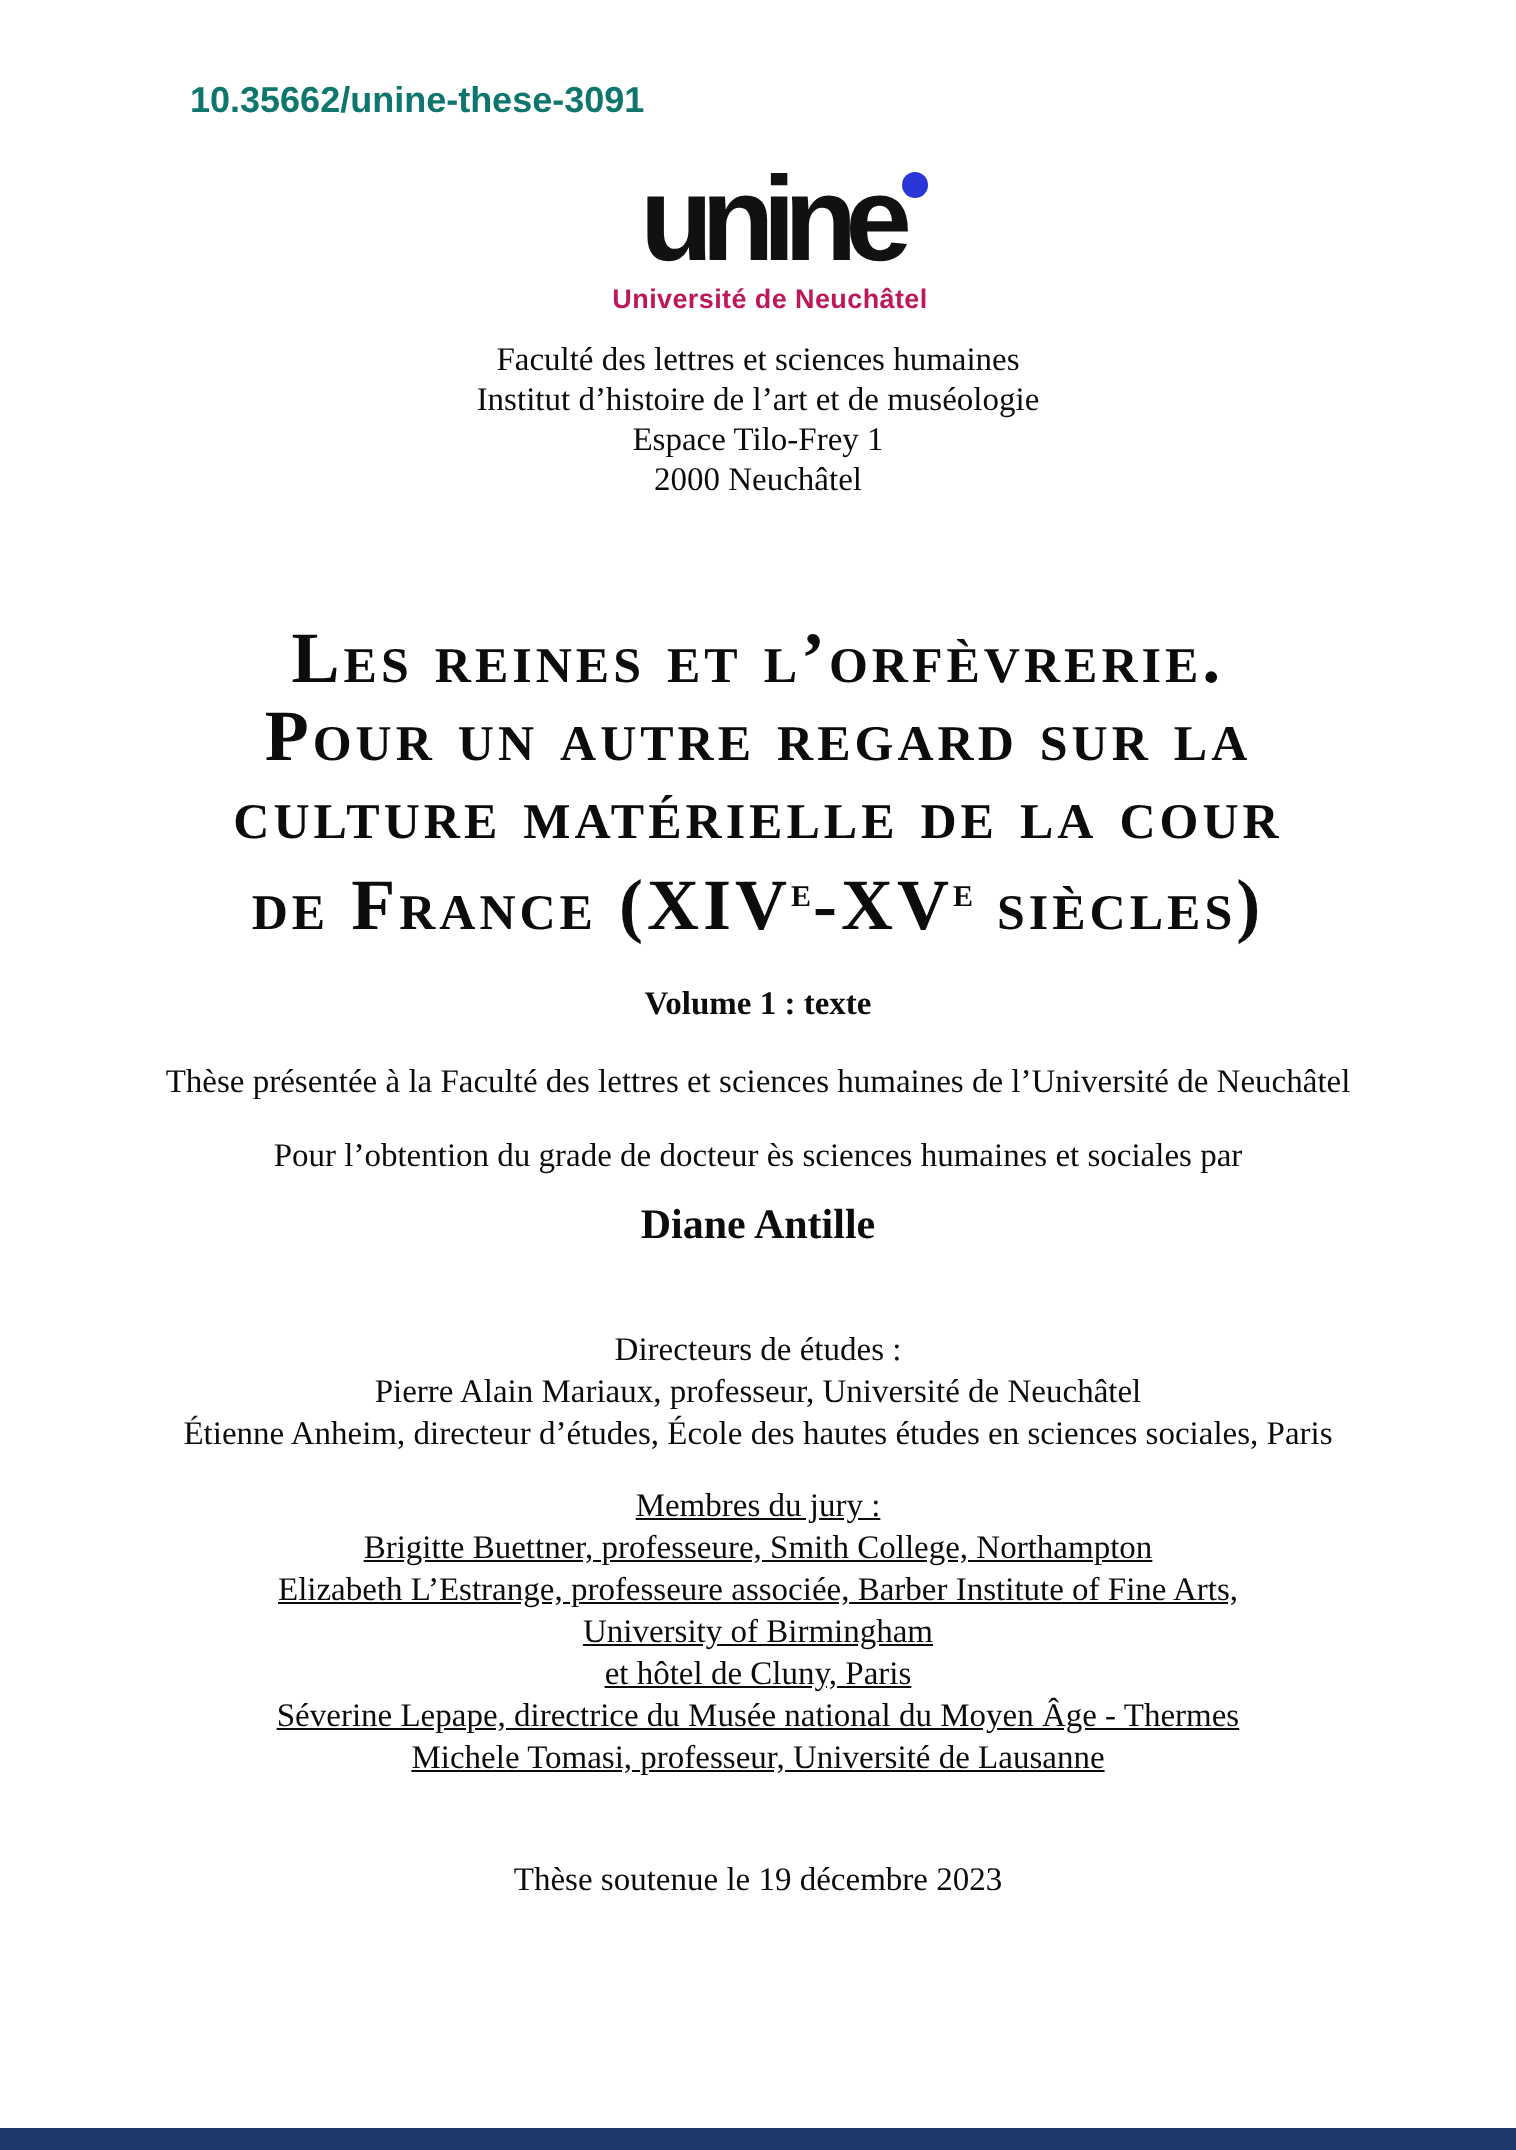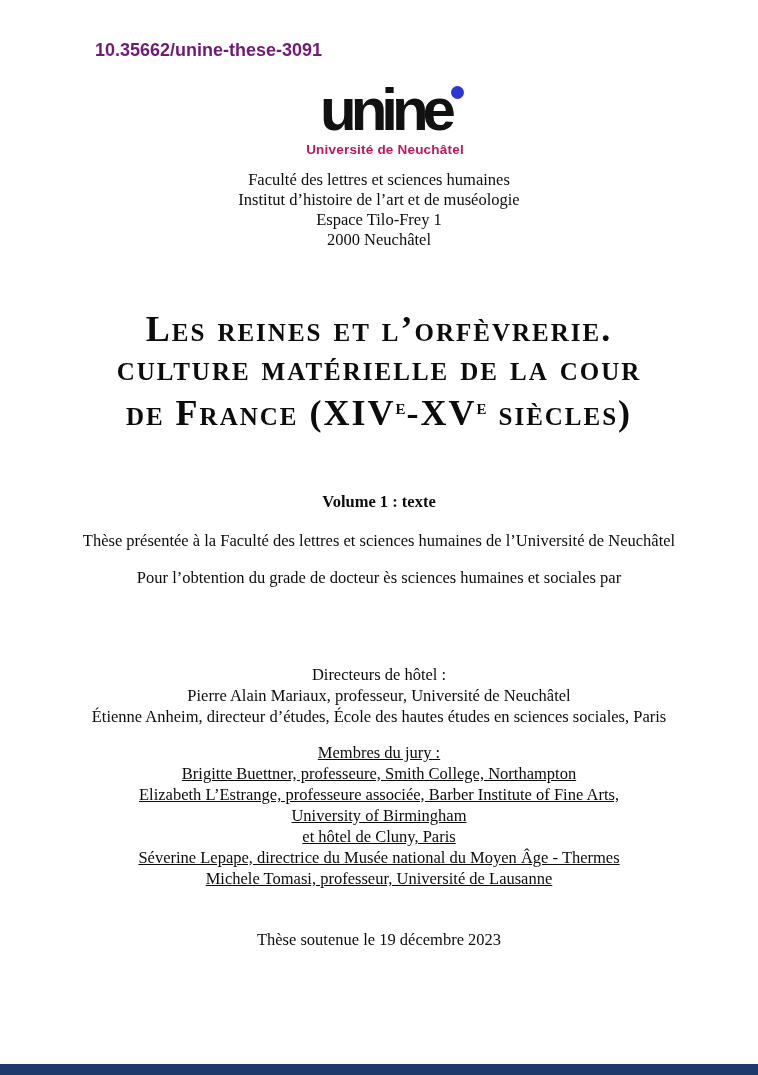--- a/index.html
+++ b/index.html
@@ -10,21 +10,21 @@
     overflow:hidden;
     font-family:"Liberation Serif","DejaVu Serif",serif;
     color:#0c0c0c;
   }
   .abs{position:absolute;left:0;right:0;text-align:center;}
 
   
   .doi{
     position:absolute;left:95px;top:40px;
     font-family:"Liberation Sans","DejaVu Sans",sans-serif;
-    font-weight:700;font-size:18px;letter-spacing:0px;color:#701a75;
+    font-weight:700;font-size:18px;letter-spacing:0px;color:#0f766e;
     text-align:left;
   }
 
   
   .logo{top:80px;}
   .logo-inner{display:inline-block;text-align:center;margin-left:12px;}
   .wordmark{
     position:relative;display:inline-block;
     font-family:"Liberation Sans","DejaVu Sans",sans-serif;
     font-weight:700;font-size:60px;letter-spacing:-6px;
@@ -82,32 +82,34 @@
 
   <div class="abs institution">
     <div>Faculté des lettres et sciences humaines</div>
     <div>Institut d’histoire de l’art et de muséologie</div>
     <div>Espace Tilo-Frey 1</div>
     <div>2000 Neuchâtel</div>
   </div>
 
   <div class="abs title">
     <div>Les reines et l’orfèvrerie.</div>
+    <div>Pour un autre regard sur la</div>
     <div>culture matérielle de la cour</div>
     <div><span>de France (XIV</span><span class="sup">e</span><span>-XV</span><span class="sup">e</span><span> siècles)</span></div>
   </div>
 
   <div class="abs volume">Volume 1 : texte</div>
 
   <div class="abs pres1">Thèse présentée à la Faculté des lettres et sciences humaines de l’Université de Neuchâtel</div>
   <div class="abs pres2">Pour l’obtention du grade de docteur ès sciences humaines et sociales par</div>
 
+  <div class="abs author">Diane Antille</div>
 
   <div class="abs directors">
-    <div>Directeurs de hôtel :</div>
+    <div>Directeurs de études :</div>
     <div>Pierre Alain Mariaux, professeur, Université de Neuchâtel</div>
     <div>Étienne Anheim, directeur d’études, École des hautes études en sciences sociales, Paris</div>
   </div>
 
   <div class="abs jury">
     <div>Membres du jury :</div>
     <div>Brigitte Buettner, professeure, Smith College, Northampton</div>
     <div>Elizabeth L’Estrange, professeure associée, Barber Institute of Fine Arts,</div>
     <div>University of Birmingham</div>
     <div>et hôtel de Cluny, Paris</div>

